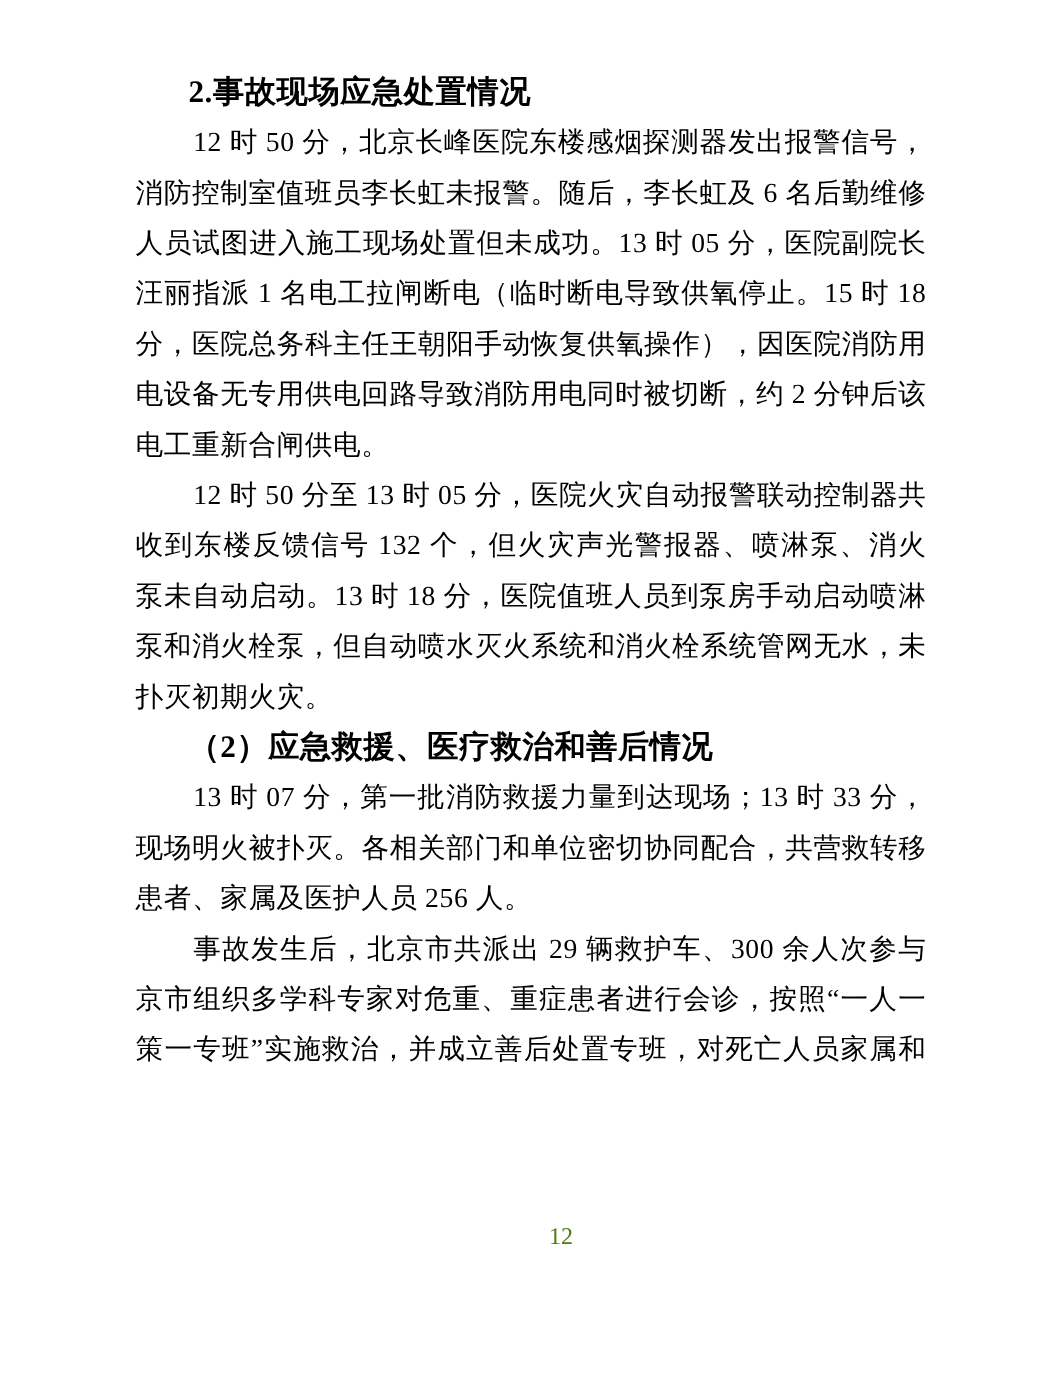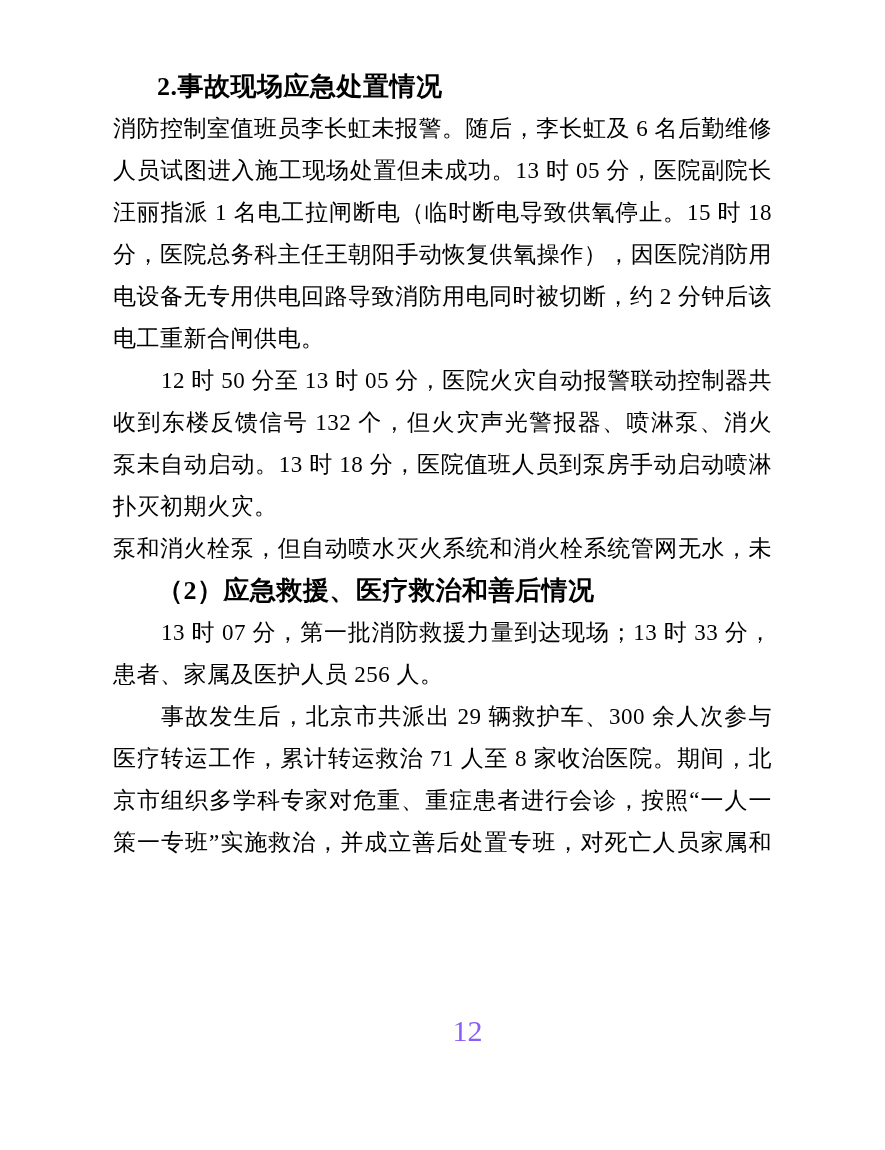--- a/index.html
+++ b/index.html
@@ -12,21 +12,21 @@
     width: 885px;
     height: 1150px;
     background: #ffffff;
     overflow: hidden;
     font-family: "Liberation Serif", "DejaVu Serif", serif;
     color: #000000;
   }
   .text-block {
     position: absolute;
     left: 113px;
-    top: 66px;
+    top: 56px;
     width: 659px;
   }
   .line {
     height: 42px;
     line-height: 42px;
     font-size: 23px;
     white-space: nowrap;
     text-align: left;
     letter-spacing: 0.5px;
   }
@@ -48,44 +48,45 @@
   .line.heading.indent {
     text-indent: 44px;
   }
   .page-number {
     position: absolute;
     top: 1014px;
     left: 0;
     right: 0;
     text-align: center;
     text-indent: 50px;
-    font-size: 30px;
+    font-size: 20px;
     line-height: 34px;
-    color: #8b5cf6;
+    color: #4d7c0f;
   }
 </style>
 </head>
 <body>
 
 <div class="page">
   <div class="text-block">
       <div class="line heading indent">2.事故现场应急处置情况</div>
+      <div class="line indent fill">12 时 50 分，北京长峰医院东楼感烟探测器发出报警信号，</div>
       <div class="line fill">消防控制室值班员李长虹未报警。随后，李长虹及 6 名后勤维修</div>
       <div class="line fill">人员试图进入施工现场处置但未成功。13 时 05 分，医院副院长</div>
       <div class="line fill">汪丽指派 1 名电工拉闸断电（临时断电导致供氧停止。15 时 18</div>
       <div class="line fill">分，医院总务科主任王朝阳手动恢复供氧操作），因医院消防用</div>
       <div class="line fill">电设备无专用供电回路导致消防用电同时被切断，约 2 分钟后该</div>
       <div class="line">电工重新合闸供电。</div>
       <div class="line indent fill">12 时 50 分至 13 时 05 分，医院火灾自动报警联动控制器共</div>
       <div class="line fill">收到东楼反馈信号 132 个，但火灾声光警报器、喷淋泵、消火栓</div>
       <div class="line fill">泵未自动启动。13 时 18 分，医院值班人员到泵房手动启动喷淋</div>
+      <div class="line fill">泵和消火栓泵，但自动喷水灭火系统和消火栓系统管网无水，未</div>
       <div class="line">扑灭初期火灾。</div>
-      <div class="line fill">泵和消火栓泵，但自动喷水灭火系统和消火栓系统管网无水，未</div>
       <div class="line heading indent">（2）应急救援、医疗救治和善后情况</div>
       <div class="line indent fill">13 时 07 分，第一批消防救援力量到达现场；13 时 33 分，</div>
+      <div class="line fill">现场明火被扑灭。各相关部门和单位密切协同配合，共营救转移</div>
       <div class="line">患者、家属及医护人员 256 人。</div>
       <div class="line indent fill">事故发生后，北京市共派出 29 辆救护车、300 余人次参与</div>
-      <div class="line fill">医疗转运工作，累计转运救治 71 人至 8 家收治医院。期间，北</div>
       <div class="line fill">京市组织多学科专家对危重、重症患者进行会诊，按照“一人一</div>
       <div class="line fill">策一专班”实施救治，并成立善后处置专班，对死亡人员家属和</div>
     </div>
   <div class="page-number">12</div>
 </div>
 
 </body></html>

